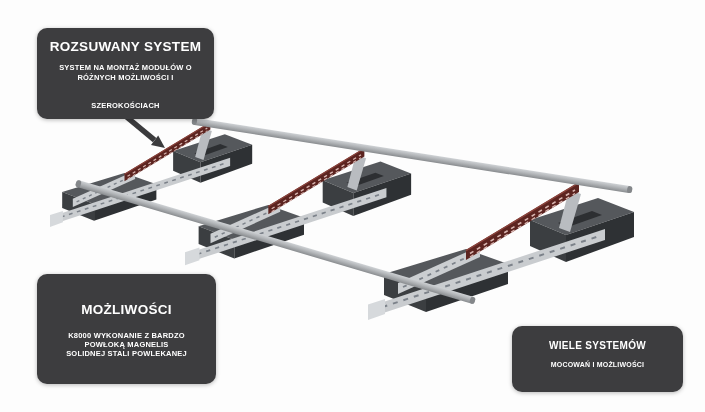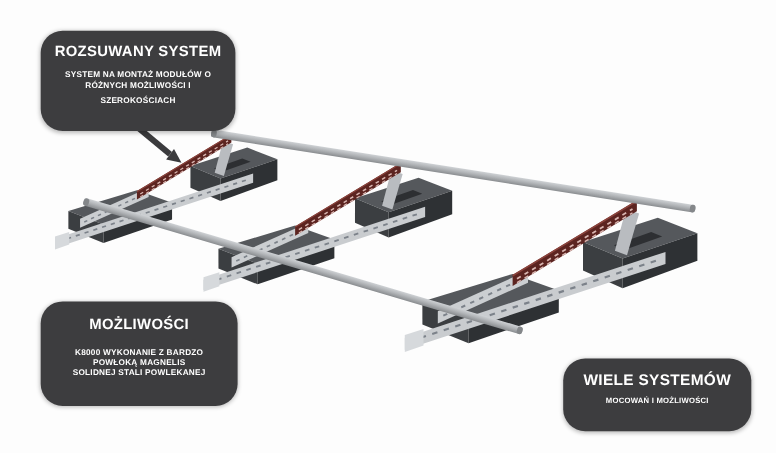--- a/index.html
+++ b/index.html
@@ -3,32 +3,32 @@
 <meta charset="utf-8">
 <style>
   html,body{margin:0;padding:0;background:#ffffff;}
   #stage{
     position:relative;width:705px;height:412px;overflow:hidden;
     background:#fdfdfd;font-family:"Liberation Sans",sans-serif;
   }
   #scene-svg{position:absolute;left:0;top:0;z-index:1;}
   .callout{
     position:absolute;z-index:2;background:#3d3d3f;color:#ffffff;
-    border-radius:20px;text-align:center;font-weight:bold;
+    border-radius:10px;text-align:center;font-weight:bold;
     box-shadow:0 1px 4px rgba(0,0,0,0.28);white-space:nowrap;
   }
   .callout .title{font-size:13.5px;letter-spacing:0.3px;line-height:15px;}
   .callout .body{font-size:7.5px;letter-spacing:0.2px;line-height:9.5px;}
   #callout-expandable{left:37px;top:28px;width:177px;height:80px;padding-top:11px;}
   #callout-expandable .body{margin-top:9px;}
-  #callout-expandable .body .gap{margin-top:5px;}
-  #callout-expansion{left:37px;top:274px;width:179px;height:82px;padding-top:13px;}
+  #callout-expandable .body .gap{margin-top:19px;}
+  #callout-expansion{left:37px;top:274px;width:179px;height:82px;padding-top:28px;}
   #callout-expansion .body{margin-top:14px;font-size:7.5px;line-height:9px;}
   #callout-many{left:512px;top:326px;width:171px;height:54px;padding-top:12px;}
-  #callout-many .title{font-size:14px;}
+  #callout-many .title{font-size:10px;}
   #callout-many .body{margin-top:7px;font-size:7px;}
 </style>
 </head>
 <body>
 
 <div id="stage">
 
   <svg id="scene-svg" width="705" height="412" viewBox="0 0 705 412">
     <defs>
       <linearGradient id="gRail" x1="0" y1="0" x2="0" y2="1">

